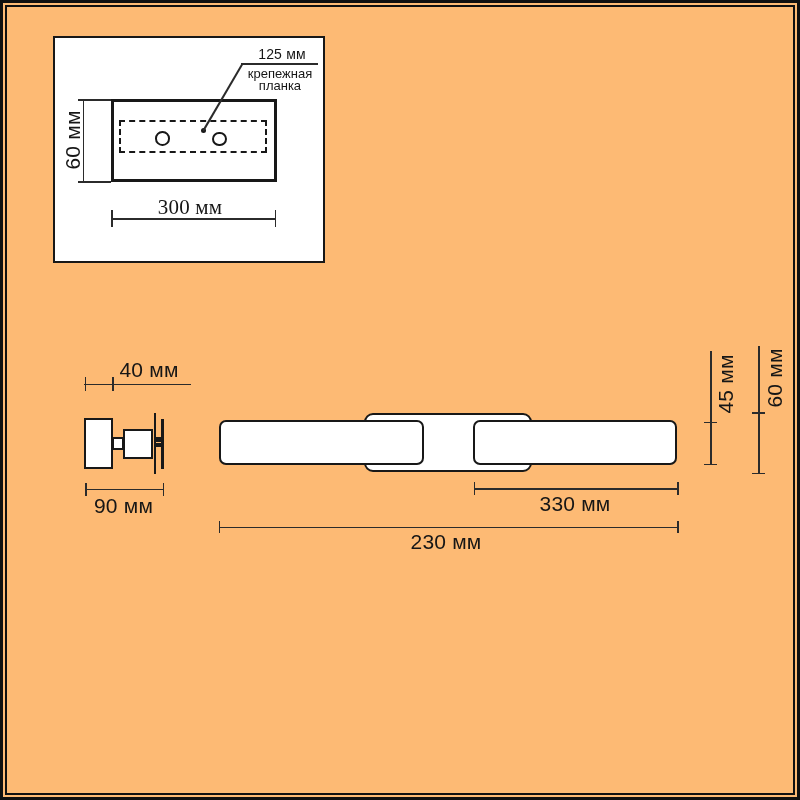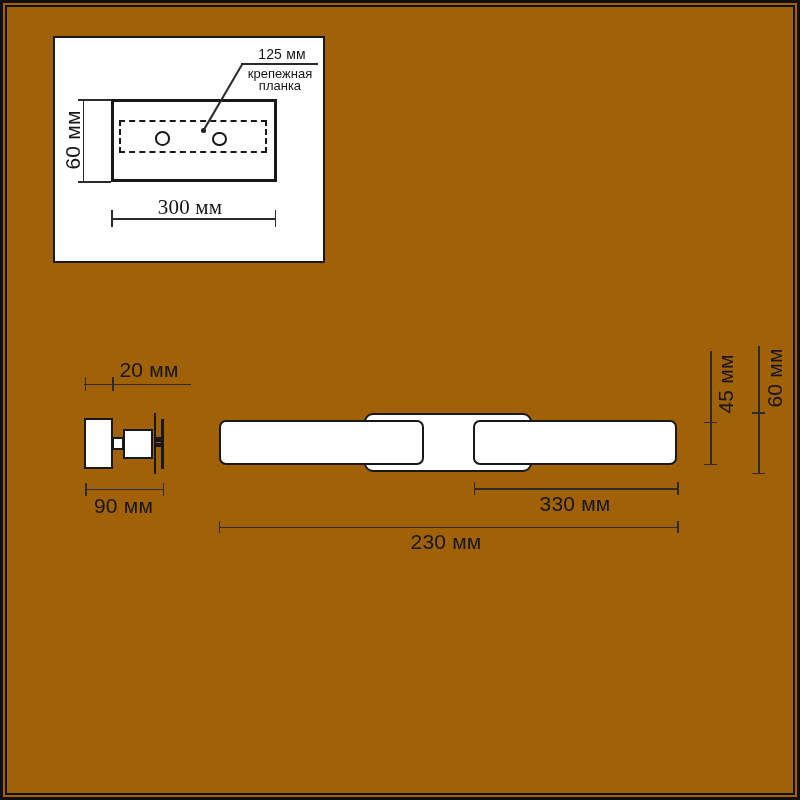--- a/index.html
+++ b/index.html
@@ -1,17 +1,17 @@
 <!DOCTYPE html>
 <html><head>
 <meta charset="utf-8">
 <style>
   html,body{margin:0;padding:0;background:#ffffff;}
   .canvas{
-    position:relative;width:800px;height:800px;background:#a16207;
+    position:relative;width:800px;height:800px;background:#fdba74;
     font-family:"Liberation Sans",sans-serif;overflow:hidden;
   }
   .frame-outer{position:absolute;inset:0;border:3px solid #101010;box-sizing:border-box;}
   .frame-inner{position:absolute;inset:5px;border:2px solid #101010;box-sizing:border-box;}
   .rect{position:absolute;box-sizing:border-box;background:#ffffff;border:2.5px solid #181818;}
   .hline{position:absolute;height:1.5px;background:#2b2b2b;}
   .vline{position:absolute;width:1.5px;background:#2b2b2b;}
   .solid{background:#181818;}
   .dim{
     position:absolute;font-size:21px;color:#161616;white-space:nowrap;
@@ -66,21 +66,21 @@
     <div class="vline" style="left:274.8px;top:210px;height:17px;"></div>
     <div class="hline" style="left:111px;top:218px;width:165px;"></div>
     <div class="dim" style="left:190px;top:207px;font-family:Liberation Serif, serif;">300 мм</div>
   </div>
 
   <div>
 
     <div class="hline" style="left:84px;top:383.5px;width:107px;"></div>
     <div class="vline" style="left:84.5px;top:377px;height:14px;"></div>
     <div class="vline" style="left:112.3px;top:377px;height:14px;"></div>
-    <div class="dim" style="left:149px;top:370px;">20 мм</div>
+    <div class="dim" style="left:149px;top:370px;">40 мм</div>
 
     <div class="rect" style="left:84px;top:418px;width:28.5px;height:50.5px;"></div>
     <div class="rect" style="left:112px;top:436.5px;width:11.5px;height:13.5px;border-width:2px;"></div>
     <div class="rect" style="left:123px;top:429px;width:30px;height:29.5px;"></div>
     <div class="vline solid" style="left:153.8px;top:413px;height:60.5px;width:2.6px;"></div>
     <div class="vline solid" style="left:161.2px;top:418.5px;height:50px;width:2.6px;"></div>
     <div class="nub" style="left:156.4px;top:436.5px;width:4.8px;height:5px;"></div>
     <div class="nub" style="left:156.4px;top:442.8px;width:4.8px;height:4.6px;"></div>
 
     <div class="hline" style="left:85px;top:488.5px;width:78.5px;"></div>

